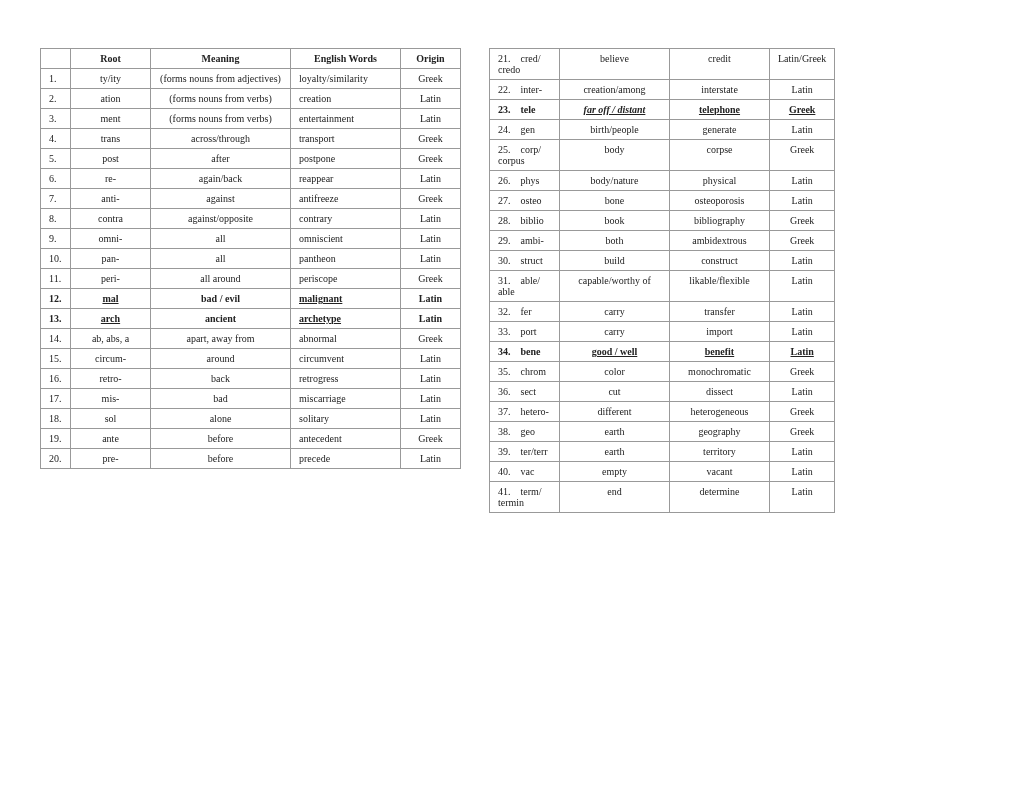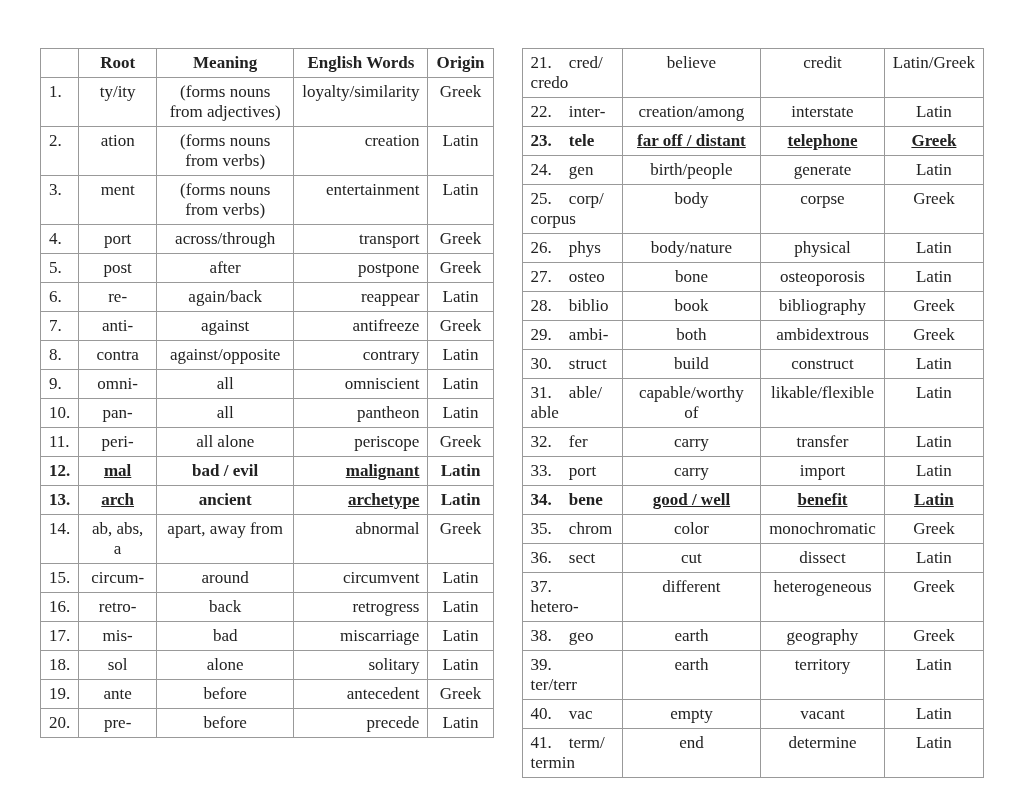--- a/index.html
+++ b/index.html
@@ -18,21 +18,21 @@
       margin-bottom: 18px;
       color: #333;
     }
     .tables-wrapper {
       display: flex;
       gap: 28px;
       align-items: flex-start;
     }
     table {
       border-collapse: collapse;
-      font-size: 17px;
+      font-size: 10px;
     }
     table th, table td {
       border: 1px solid #999;
       padding: 4px 8px;
       vertical-align: top;
     }
     table th {
       font-weight: bold;
       text-align: center;
       background: #fff;
@@ -46,21 +46,21 @@
     }
     .left-table td:nth-child(2) {
       text-align: center;
       width: 80px;
     }
     .left-table td:nth-child(3) {
       text-align: center;
       width: 140px;
     }
     .left-table td:nth-child(4) {
-      text-align: right;
+      text-align: left;
       width: 110px;
     }
     .left-table td:nth-child(5) {
       text-align: center;
       width: 60px;
     }
     .bold-row td {
       font-weight: bold;
     }
     .underline-text {
@@ -114,21 +114,21 @@
         </tr>
         <tr>
           <td>3.</td>
           <td>ment</td>
           <td>(forms nouns from verbs)</td>
           <td>entertainment</td>
           <td>Latin</td>
         </tr>
         <tr>
           <td>4.</td>
-          <td>port</td>
+          <td>trans</td>
           <td>across/through</td>
           <td>transport</td>
           <td>Greek</td>
         </tr>
         <tr>
           <td>5.</td>
           <td>post</td>
           <td>after</td>
           <td>postpone</td>
           <td>Greek</td>
@@ -164,21 +164,21 @@
         <tr>
           <td>10.</td>
           <td>pan-</td>
           <td>all</td>
           <td>pantheon</td>
           <td>Latin</td>
         </tr>
         <tr>
           <td>11.</td>
           <td>peri-</td>
-          <td>all alone</td>
+          <td>all around</td>
           <td>periscope</td>
           <td>Greek</td>
         </tr>
         <tr class="bold-row">
           <td>12.</td>
           <td><span class="underline-text">mal</span></td>
           <td>bad / evil</td>
           <td><span class="underline-text">malignant</span></td>
           <td>Latin</td>
         </tr>
@@ -251,21 +251,21 @@
           <td style="white-space: pre-line;">Latin/Greek</td>
         </tr>
         <tr>
           <td style="white-space: pre-line;">22. inter-</td>
           <td style="white-space: pre-line;">creation/among</td>
           <td style="white-space: pre-line;">interstate</td>
           <td style="white-space: pre-line;">Latin</td>
         </tr>
         <tr class="bold-row">
           <td style="white-space: pre-line;">23. tele</td>
-          <td style="white-space: pre-line;"><span class="underline-text">far off / distant</span></td>
+          <td style="white-space: pre-line; font-style: italic;"><span class="underline-text">far off / distant</span></td>
           <td style="white-space: pre-line;"><span class="underline-text">telephone</span></td>
           <td style="white-space: pre-line;"><span class="underline-text">Greek</span></td>
         </tr>
         <tr>
           <td style="white-space: pre-line;">24. gen</td>
           <td style="white-space: pre-line;">birth/people</td>
           <td style="white-space: pre-line;">generate</td>
           <td style="white-space: pre-line;">Latin</td>
         </tr>
         <tr>

